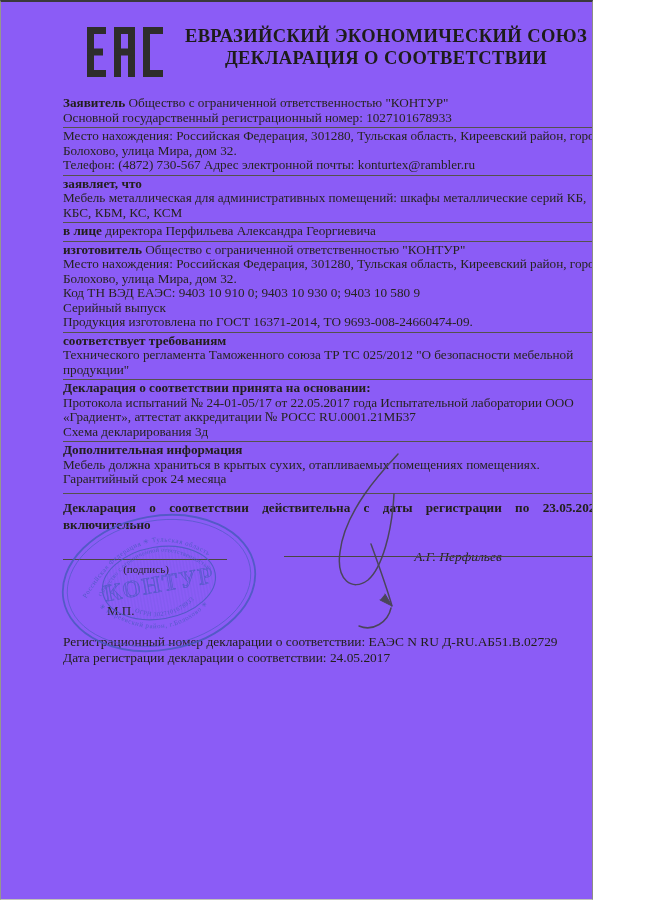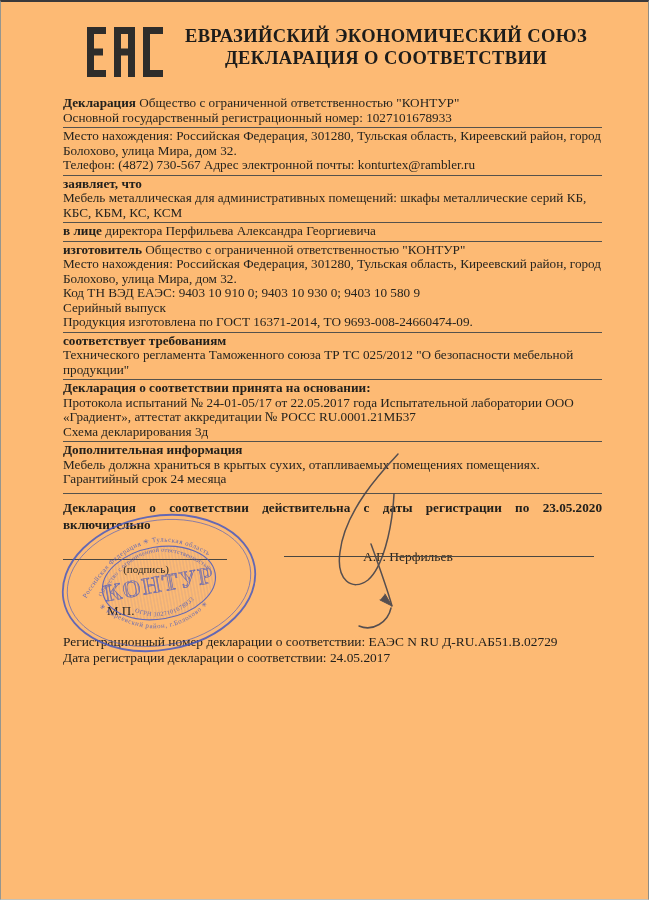--- a/index.html
+++ b/index.html
@@ -1,20 +1,20 @@
 <!DOCTYPE html>
 <html lang="ru"><head>
 <meta charset="utf-8">
 <style>
   html,body{margin:0;padding:0;background:#ffffff;}
   .page{
     position:relative;
-    width:649px;height:900px;
+    width:593px;height:900px;
     box-sizing:border-box;
-    background:#fdba74;
+    background:#8b5cf6;
     border-top:2px solid #39393b;
     border-left:1px solid #96968f;
     border-right:1px solid #8d8d86;
     border-bottom:1px solid #c2c2ba;
     font-family:"Liberation Serif","DejaVu Serif",serif;
     color:#26241f;
     overflow:hidden;
     padding-left:40px;
   }
   
@@ -36,21 +36,21 @@
     position:absolute;left:62px;top:491px;width:539px;
     border-top:1.2px solid #55524c;
     font-size:13.2px;
   }
   .validity{font-weight:bold;padding-top:6px;line-height:16.5px;color:#22201c;}
   .validity .l1{text-align:justify;text-align-last:justify;}
   .sig-row{position:relative;height:99px;}
   .sig-line-left{position:absolute;left:0;top:26px;width:164px;border-top:1.1px solid#4a4741;}
   .sig-caption{position:absolute;left:18px;top:30px;width:130px;text-align:center;font-size:11px;}
   .sig-mp{position:absolute;left:44px;top:64px;font-size:13px;margin-top:6px;}
-  .signer-name{position:absolute;left:300px;top:16px;width:190px;text-align:left;font-size:13.5px;}
+  .signer-name{position:absolute;left:300px;top:16px;width:190px;text-align:center;font-size:13.5px;font-style:italic;}
   .sig-line-right{position:absolute;left:221px;top:23px;width:310px;border-top:1.1px solid #4a4741;}
   .reg p{margin:0;font-weight:normal;color:#22201c;font-size:13.4px;}
   .reg .num{margin-top:2px;}
   .reg .date{}
   
   .stamp-overlay{position:absolute;left:55px;top:506px;pointer-events:none;opacity:.85;}
   .pen-overlay{position:absolute;left:318px;top:444px;pointer-events:none;opacity:.9;}
 </style>
 </head>
 <body>
@@ -77,21 +77,21 @@
   </svg>
 
   <div class="titles">
     <div>ЕВРАЗИЙСКИЙ  ЭКОНОМИЧЕСКИЙ СОЮЗ</div>
     <div>ДЕКЛАРАЦИЯ О СООТВЕТСТВИИ</div>
   </div>
 
   <div class="doc">
 
     <p class="rule">
-      <b>Декларация</b>
+      <b>Заявитель</b>
       <span>Общество с ограниченной ответственностью "КОНТУР"</span><br>
       <span>Основной государственный регистрационный номер: 1027101678933</span>
     </p>
 
     <p class="rule">
       <span>Место нахождения: Российская Федерация, 301280,  Тульская область, Киреевский район, город Болохово, улица Мира, дом 32.</span><br>
       <span>Телефон: (4872) 730-567 Адрес электронной почты: konturtex@rambler.ru</span>
     </p>
 
     <p class="rule">

